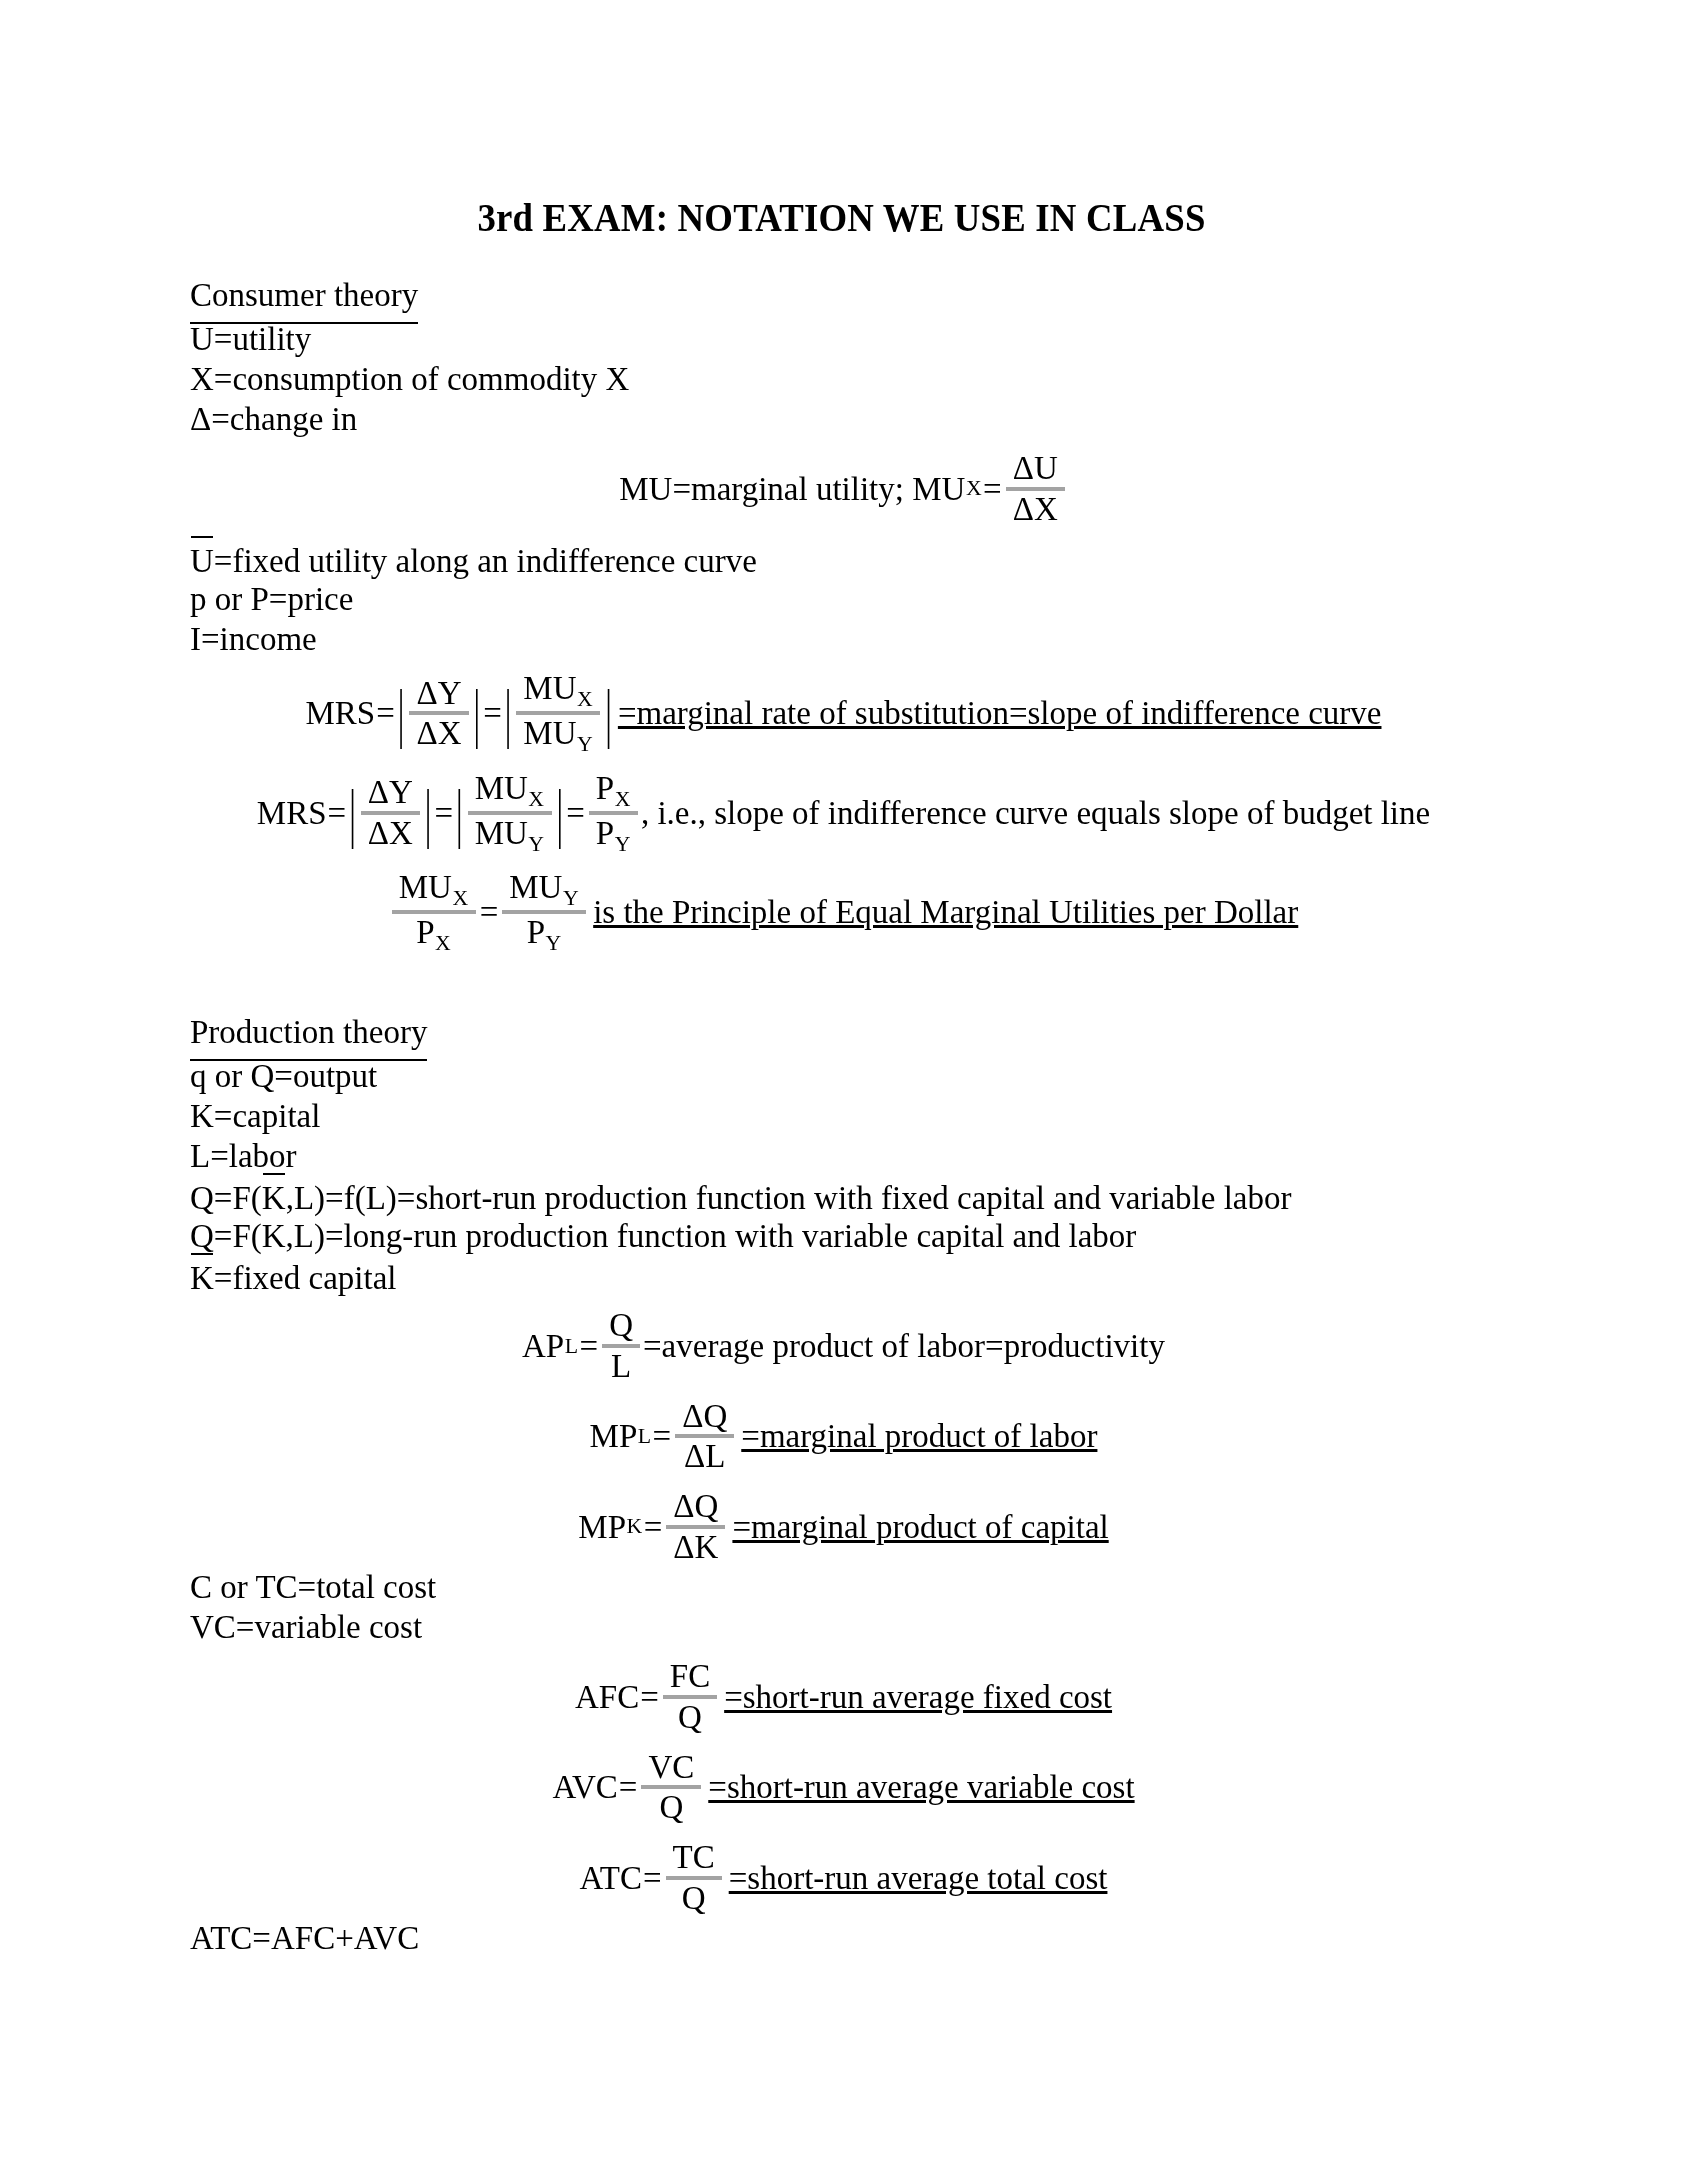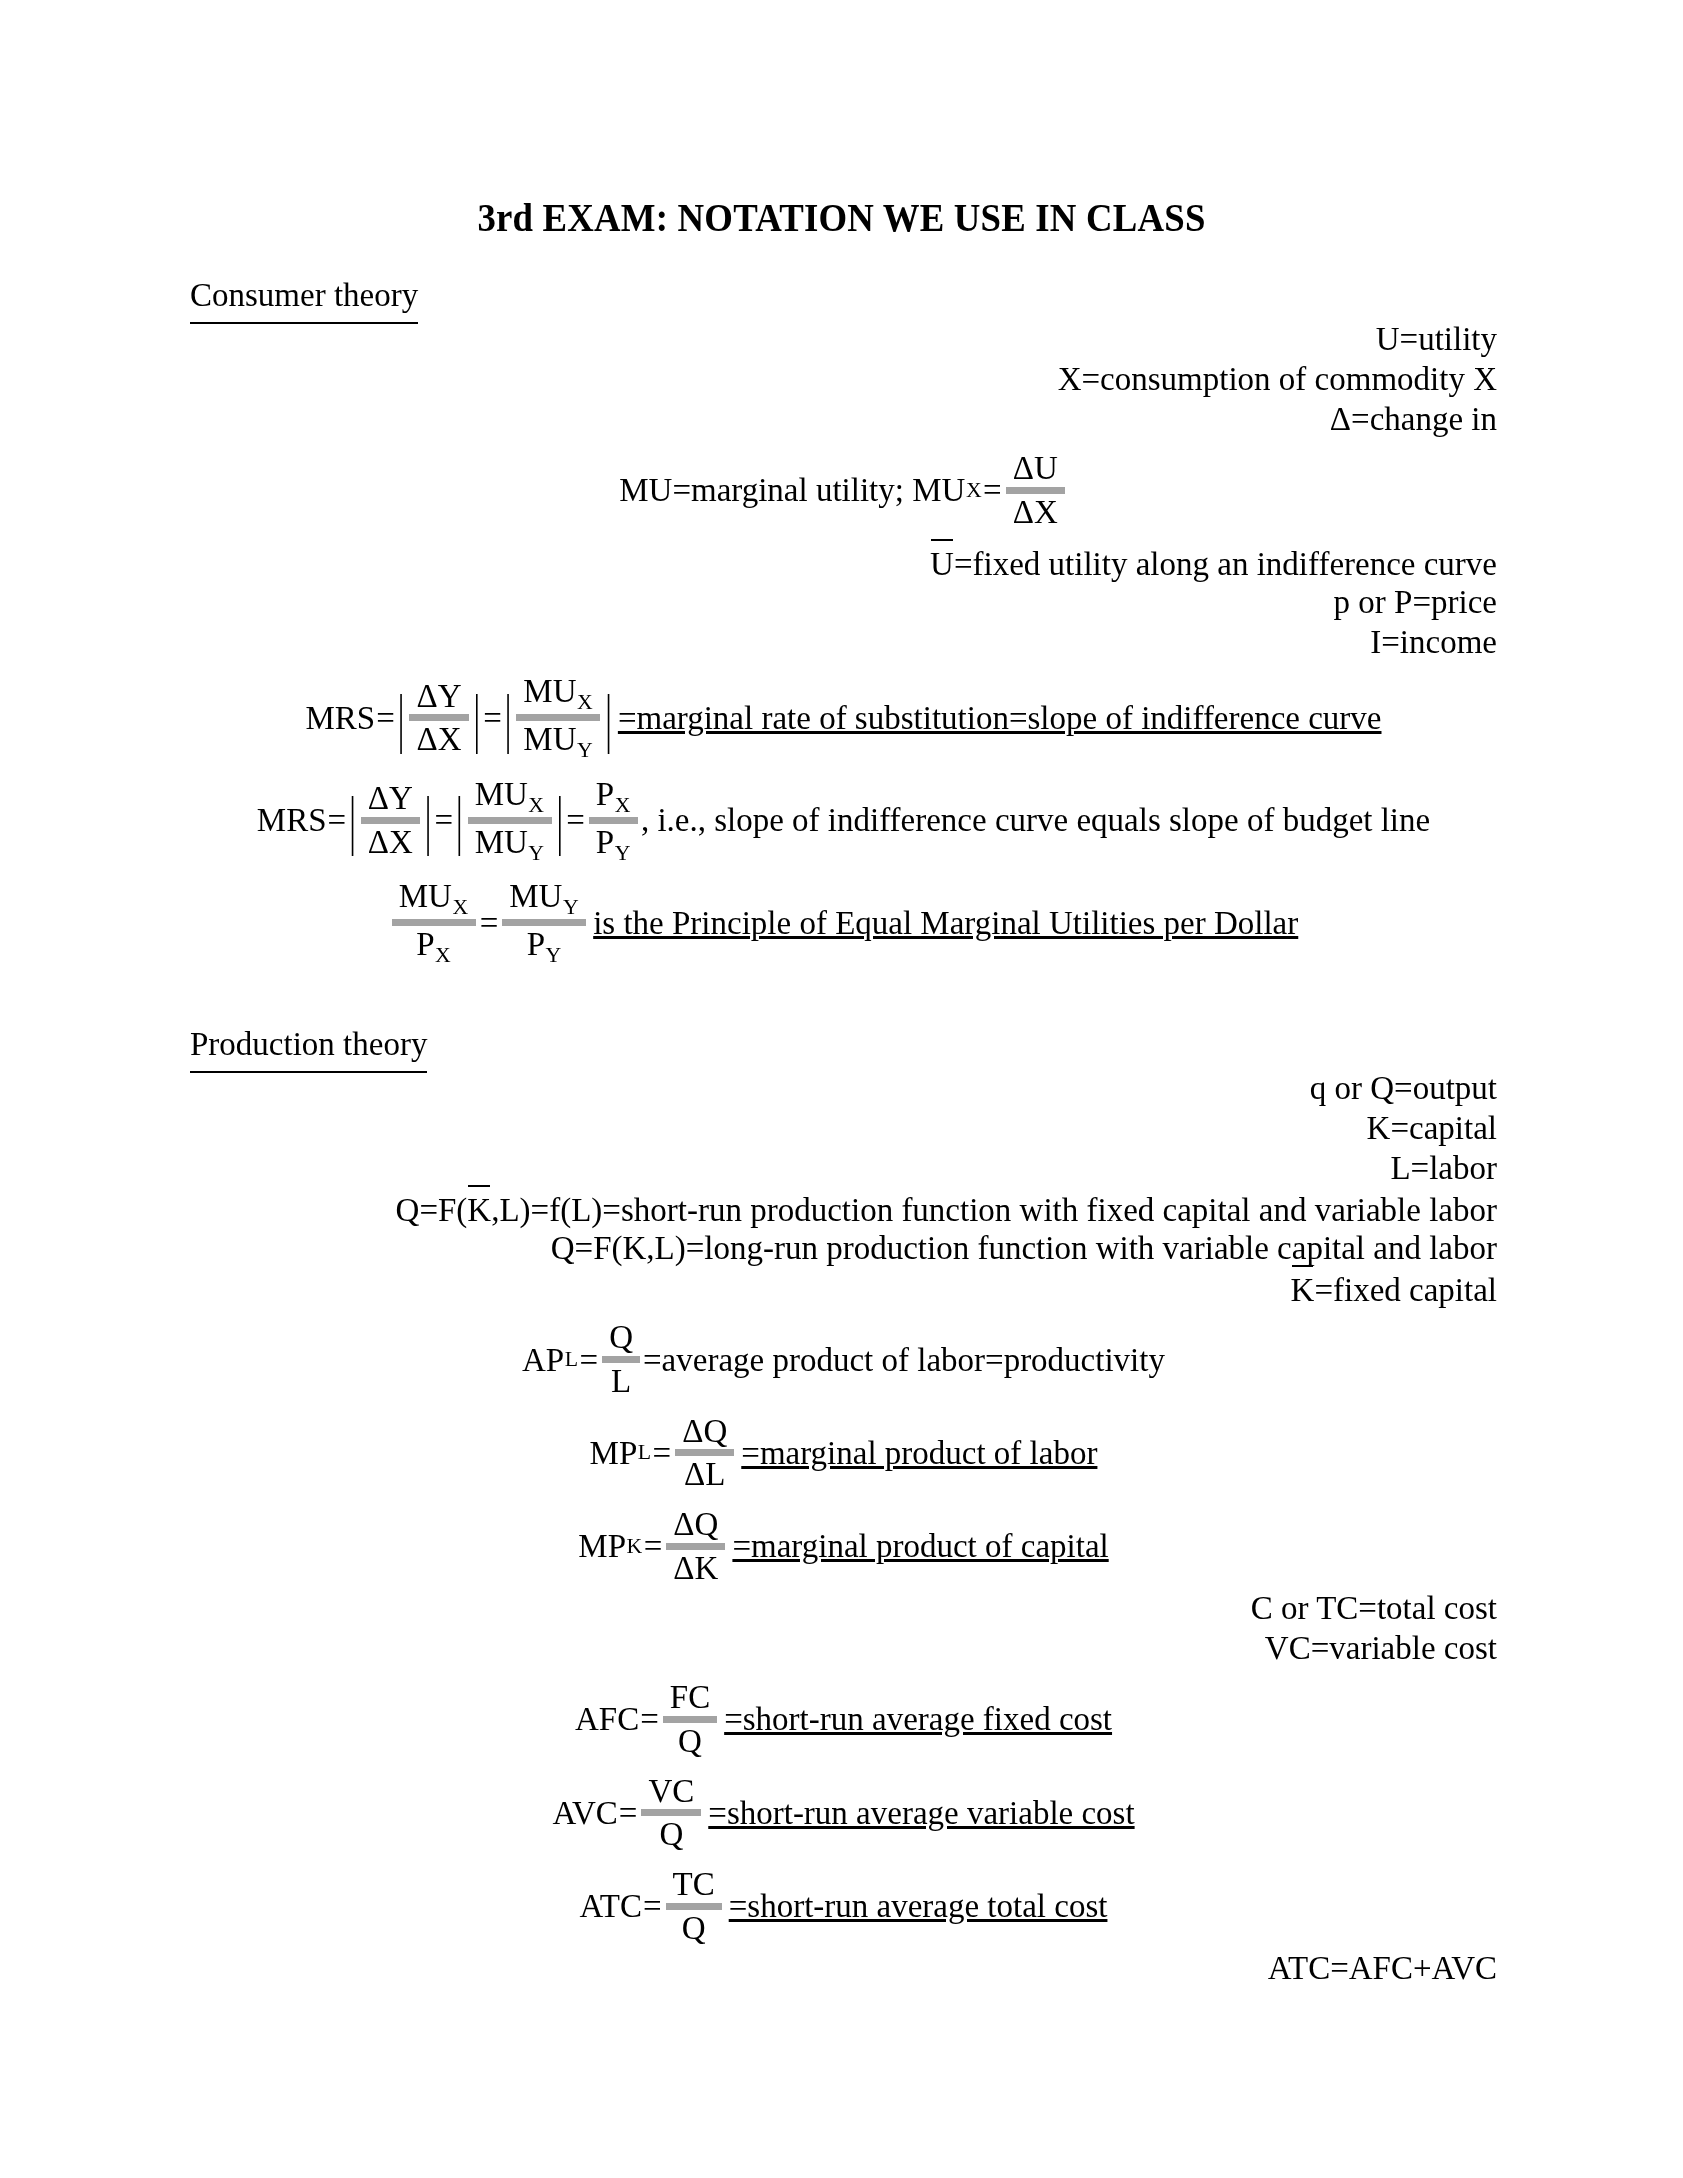--- a/index.html
+++ b/index.html
@@ -39,21 +39,20 @@
     left: 190px;
     width: 1307px;
     font-size: 33px;
     line-height: 1.0;
   }
   .plain {
     height: 40px;
     line-height: 40px;
     display: block;
     white-space: nowrap;
-    text-align: right;
   }
   .section-head {
     height: 42px;
     line-height: 40px;
     display: inline-block;
     border-bottom: 2px solid #000;
     padding-bottom: 5px;
     white-space: nowrap;
   }
   .head-wrap { height: 44px; }
@@ -71,21 +70,21 @@
     flex-direction: column;
     align-items: center;
     justify-content: center;
     vertical-align: middle;
     margin: 0 3px;
     line-height: 1.02;
   }
   .frac .num {
     display: block;
     padding: 0 7px 1px 7px;
-    border-bottom: 7px solid #a3a3a3;
+    border-bottom: 4px solid #a3a3a3;
   }
   .frac .den {
     display: block;
     padding: 2px 7px 0 7px;
   }
   .eqline {
     display: flex;
     align-items: center;
     white-space: nowrap;
     font-size: 33px;

